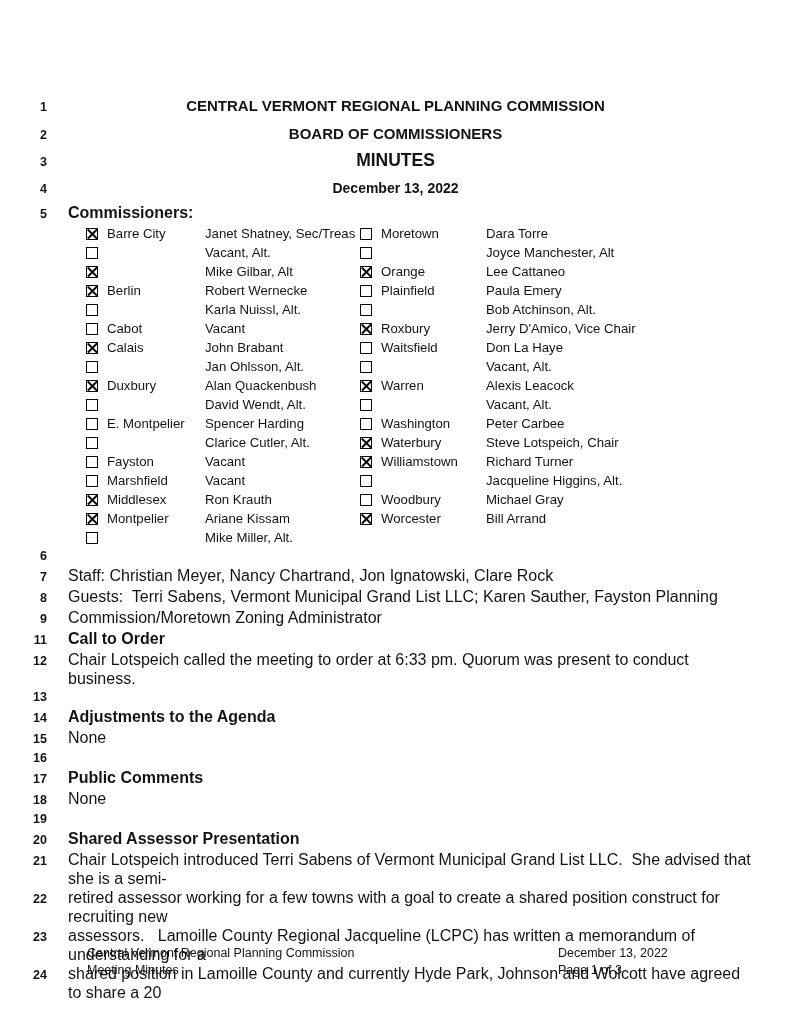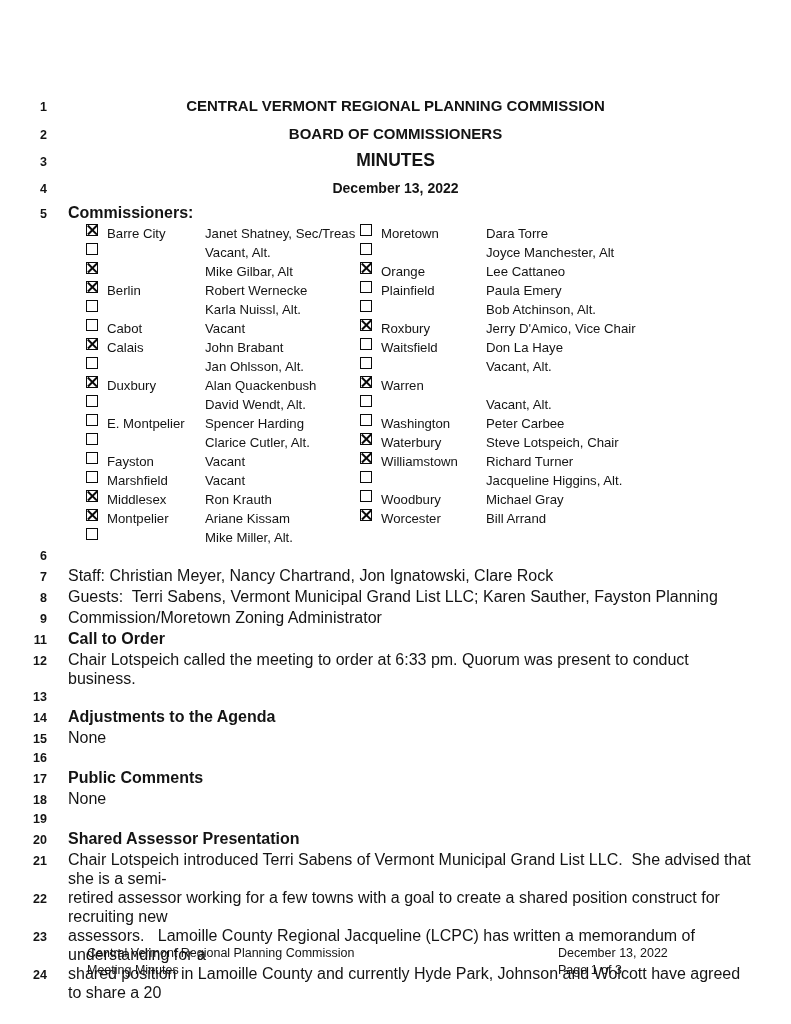--- a/index.html
+++ b/index.html
@@ -42,21 +42,21 @@
   .hdr-subtitle .line-text {font-size:15px;}
   .hdr-doctype .line-text  {font-size:17.5px;}
   .hdr-date .line-text     {font-size:14px;}
 
   .label-line {min-height:21px;}
   .label-line .line-text {font-weight:bold; line-height:21px;}
 
   
   .comm-table {margin-left:68px;}
   .comm-row {display:flex; align-items:center; height:19px; padding-left:18px;}
-  .comm-half {display:flex; align-items:flex-start;}
+  .comm-half {display:flex; align-items:center;}
   .comm-left {width:274px; flex-shrink:0;}
   .comm-right {flex:1;}
   .cb {
     position:relative;
     width:10px; height:10px;
     border:1.6px solid #0a0a0a;
     flex-shrink:0;
     margin-right:9px;
     box-sizing:content-box;
   }
@@ -204,20 +204,21 @@
         </div>
         <div class="comm-row">
           <div class="comm-half comm-left">
             <span class="cb checked"></span>
             <span class="town">Duxbury</span>
             <span class="name">Alan Quackenbush</span>
           </div>
           <div class="comm-half comm-right">
             <span class="cb checked"></span>
             <span class="town">Warren</span>
+            <span class="name">Alexis Leacock</span>
           </div>
         </div>
         <div class="comm-row">
           <div class="comm-half comm-left">
             <span class="cb"></span>
             <span class="town"></span>
             <span class="name">David Wendt, Alt.</span>
           </div>
           <div class="comm-half comm-right">
             <span class="cb"></span>

